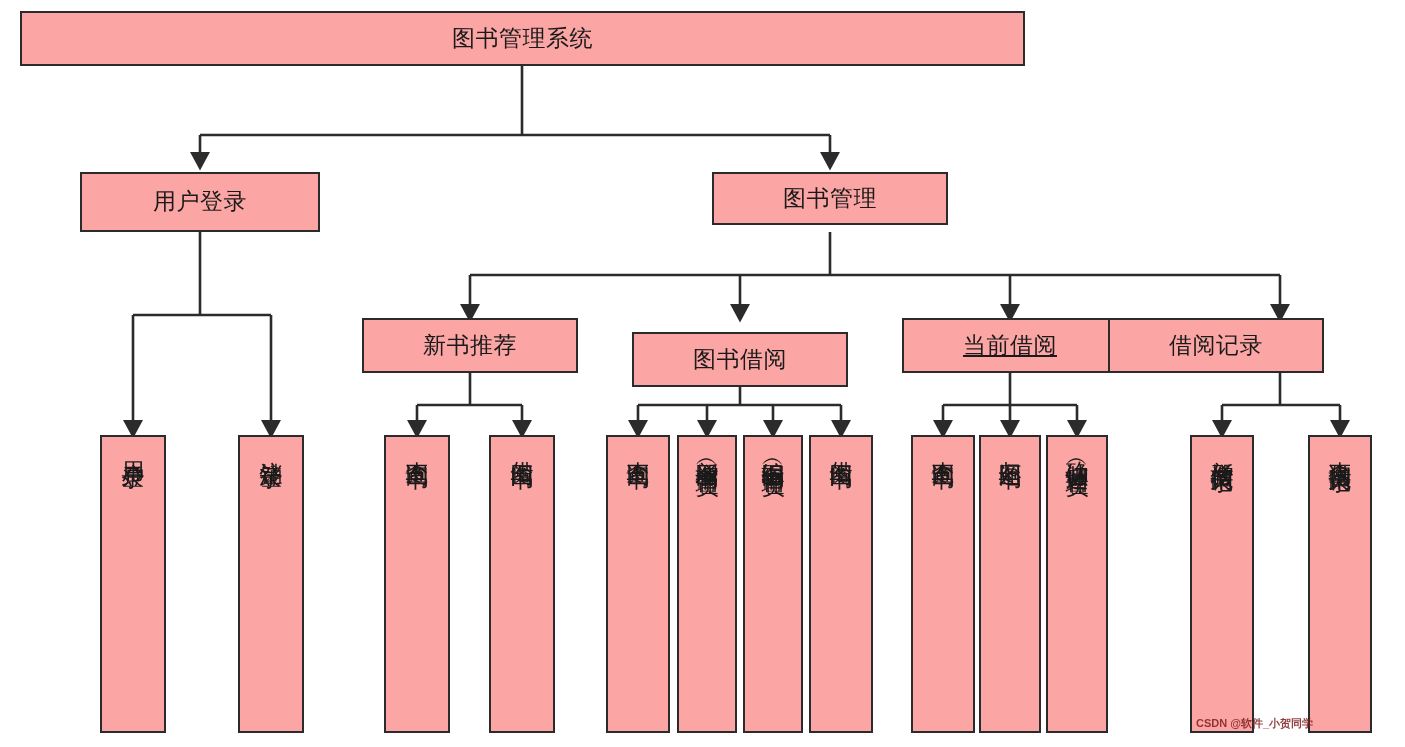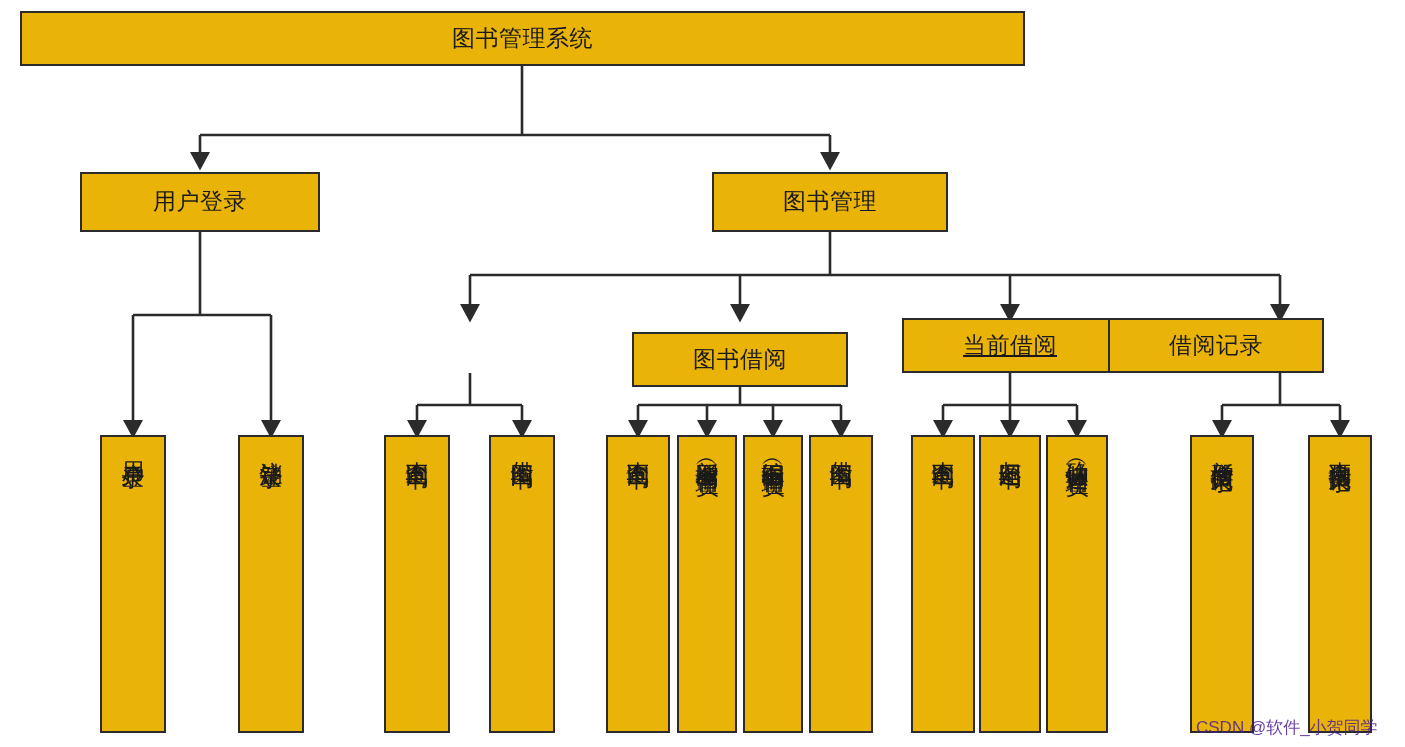--- a/index.html
+++ b/index.html
@@ -22,21 +22,21 @@
     position: absolute;
     left: 0;
     top: 0;
     width: 1405px;
     height: 747px;
     pointer-events: none;
   }
   .node {
     position: absolute;
     box-sizing: border-box;
-    background: #eab308;
+    background: #fca5a5;
     border: 2px solid #2b2b2b;
     display: flex;
     align-items: center;
     justify-content: center;
     color: #1a1a1a;
   }
   .node-label {
     display: block;
     text-align: center;
     letter-spacing: 0.5px;
@@ -56,25 +56,26 @@
     writing-mode: vertical-rl;
     text-orientation: upright;
     font-size: 23px;
     line-height: 1.18;
     letter-spacing: 2px;
     white-space: nowrap;
     margin: 0 auto;
   }
   .watermark {
     position: absolute;
-    font-size: 17px;
-    color: #4c1d95;
+    font-size: 11px;
+    color: #7f1d1d;
     white-space: nowrap;
     opacity: 0.85;
     user-select: none;
+    font-weight: bold;
   }
 </style>
 </head>
 <body>
 
 <div id="diagram-root">
 
   <svg id="edge-layer" viewBox="0 0 1405 747" width="1405" height="747" xmlns="http://www.w3.org/2000/svg">
     <defs>
       <marker id="arrowhead" markerWidth="9" markerHeight="9" refX="3.2" refY="4.5" orient="auto" markerUnits="strokeWidth">
@@ -130,24 +131,27 @@
   </svg>
 
   <div class="node horiz" style="left:20px; top:11px; width:1005px; height:55px;">
     <span class="node-label">图书管理系统</span>
   </div>
 
   <div class="node horiz" style="left:80px; top:172px; width:240px; height:60px;">
     <span class="node-label">用户登录</span>
   </div>
 
-  <div class="node horiz" style="left:712px; top:172px; width:236px; height:60px;">
+  <div class="node horiz" style="left:712px; top:172px; width:236px; height:53px;">
     <span class="node-label">图书管理</span>
   </div>
 
+  <div class="node horiz" style="left:362px; top:318px; width:216px; height:55px;">
+    <span class="node-label">新书推荐</span>
+  </div>
 
   <div class="node horiz" style="left:632px; top:332px; width:216px; height:55px;">
     <span class="node-label">图书借阅</span>
   </div>
 
   <div class="node horiz" style="left:902px; top:318px; width:216px; height:55px;text-decoration:underline;">
     <span class="node-label">当前借阅</span>
   </div>
 
   <div class="node horiz" style="left:1108px; top:318px; width:216px; height:55px;">

